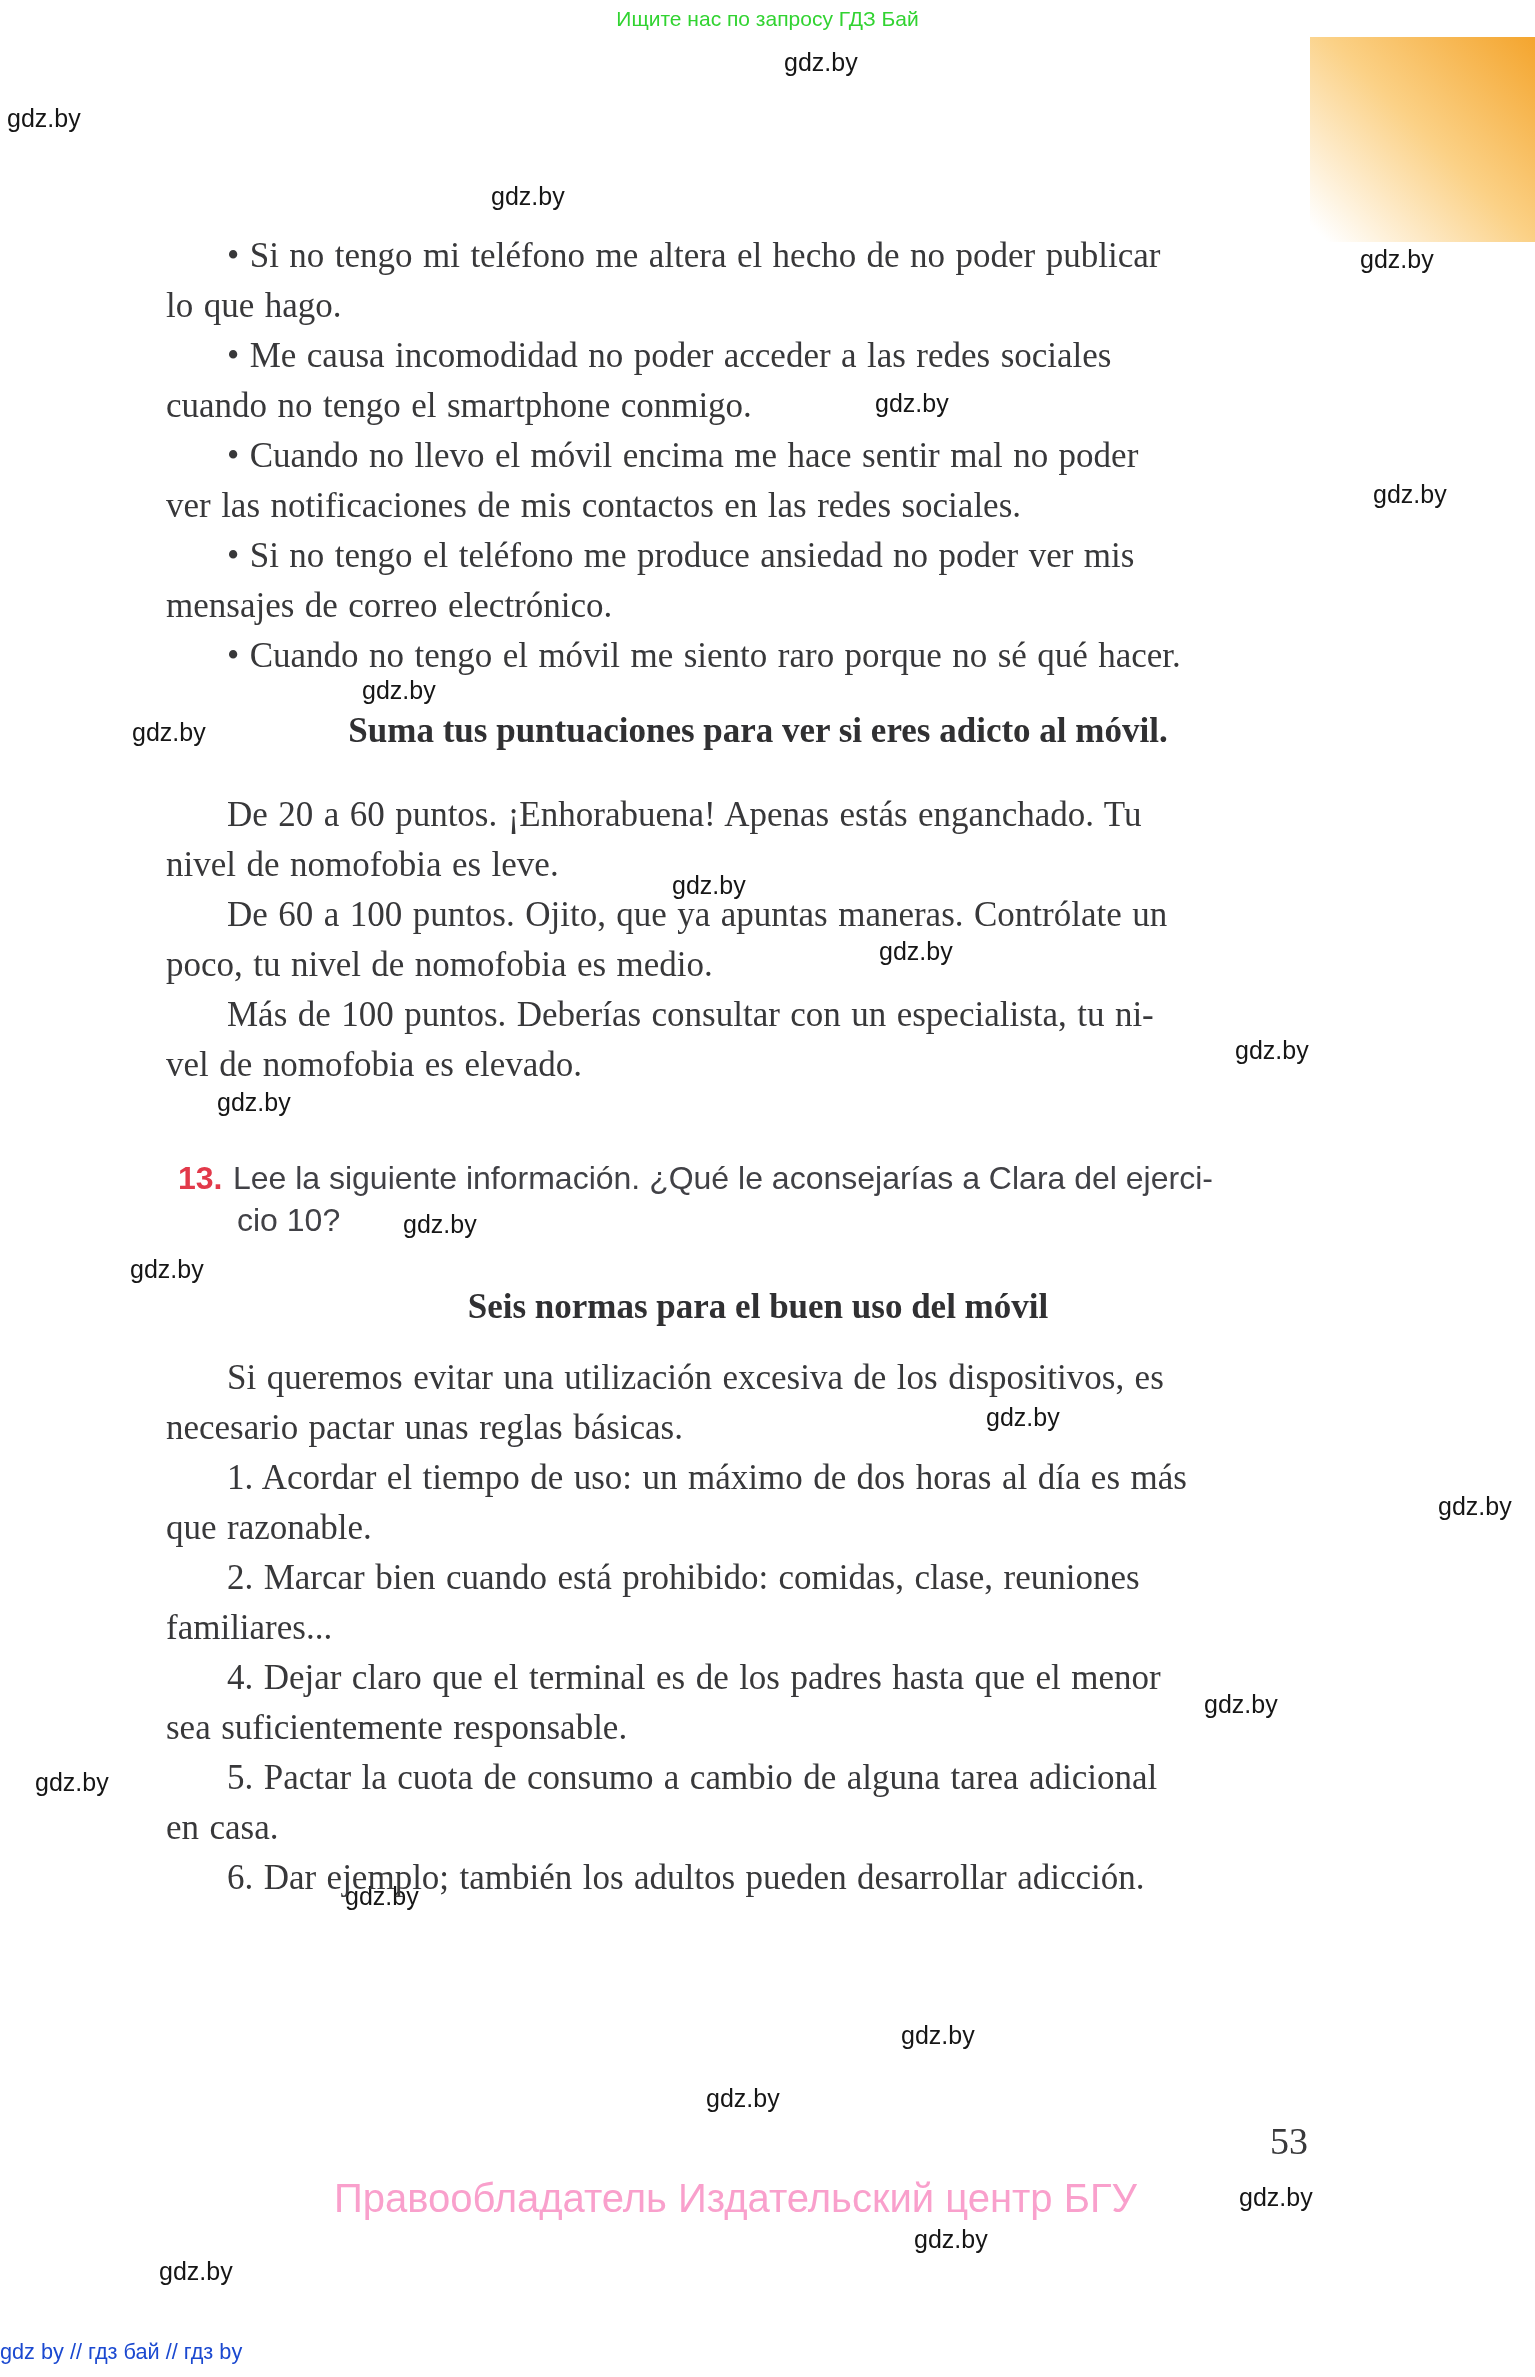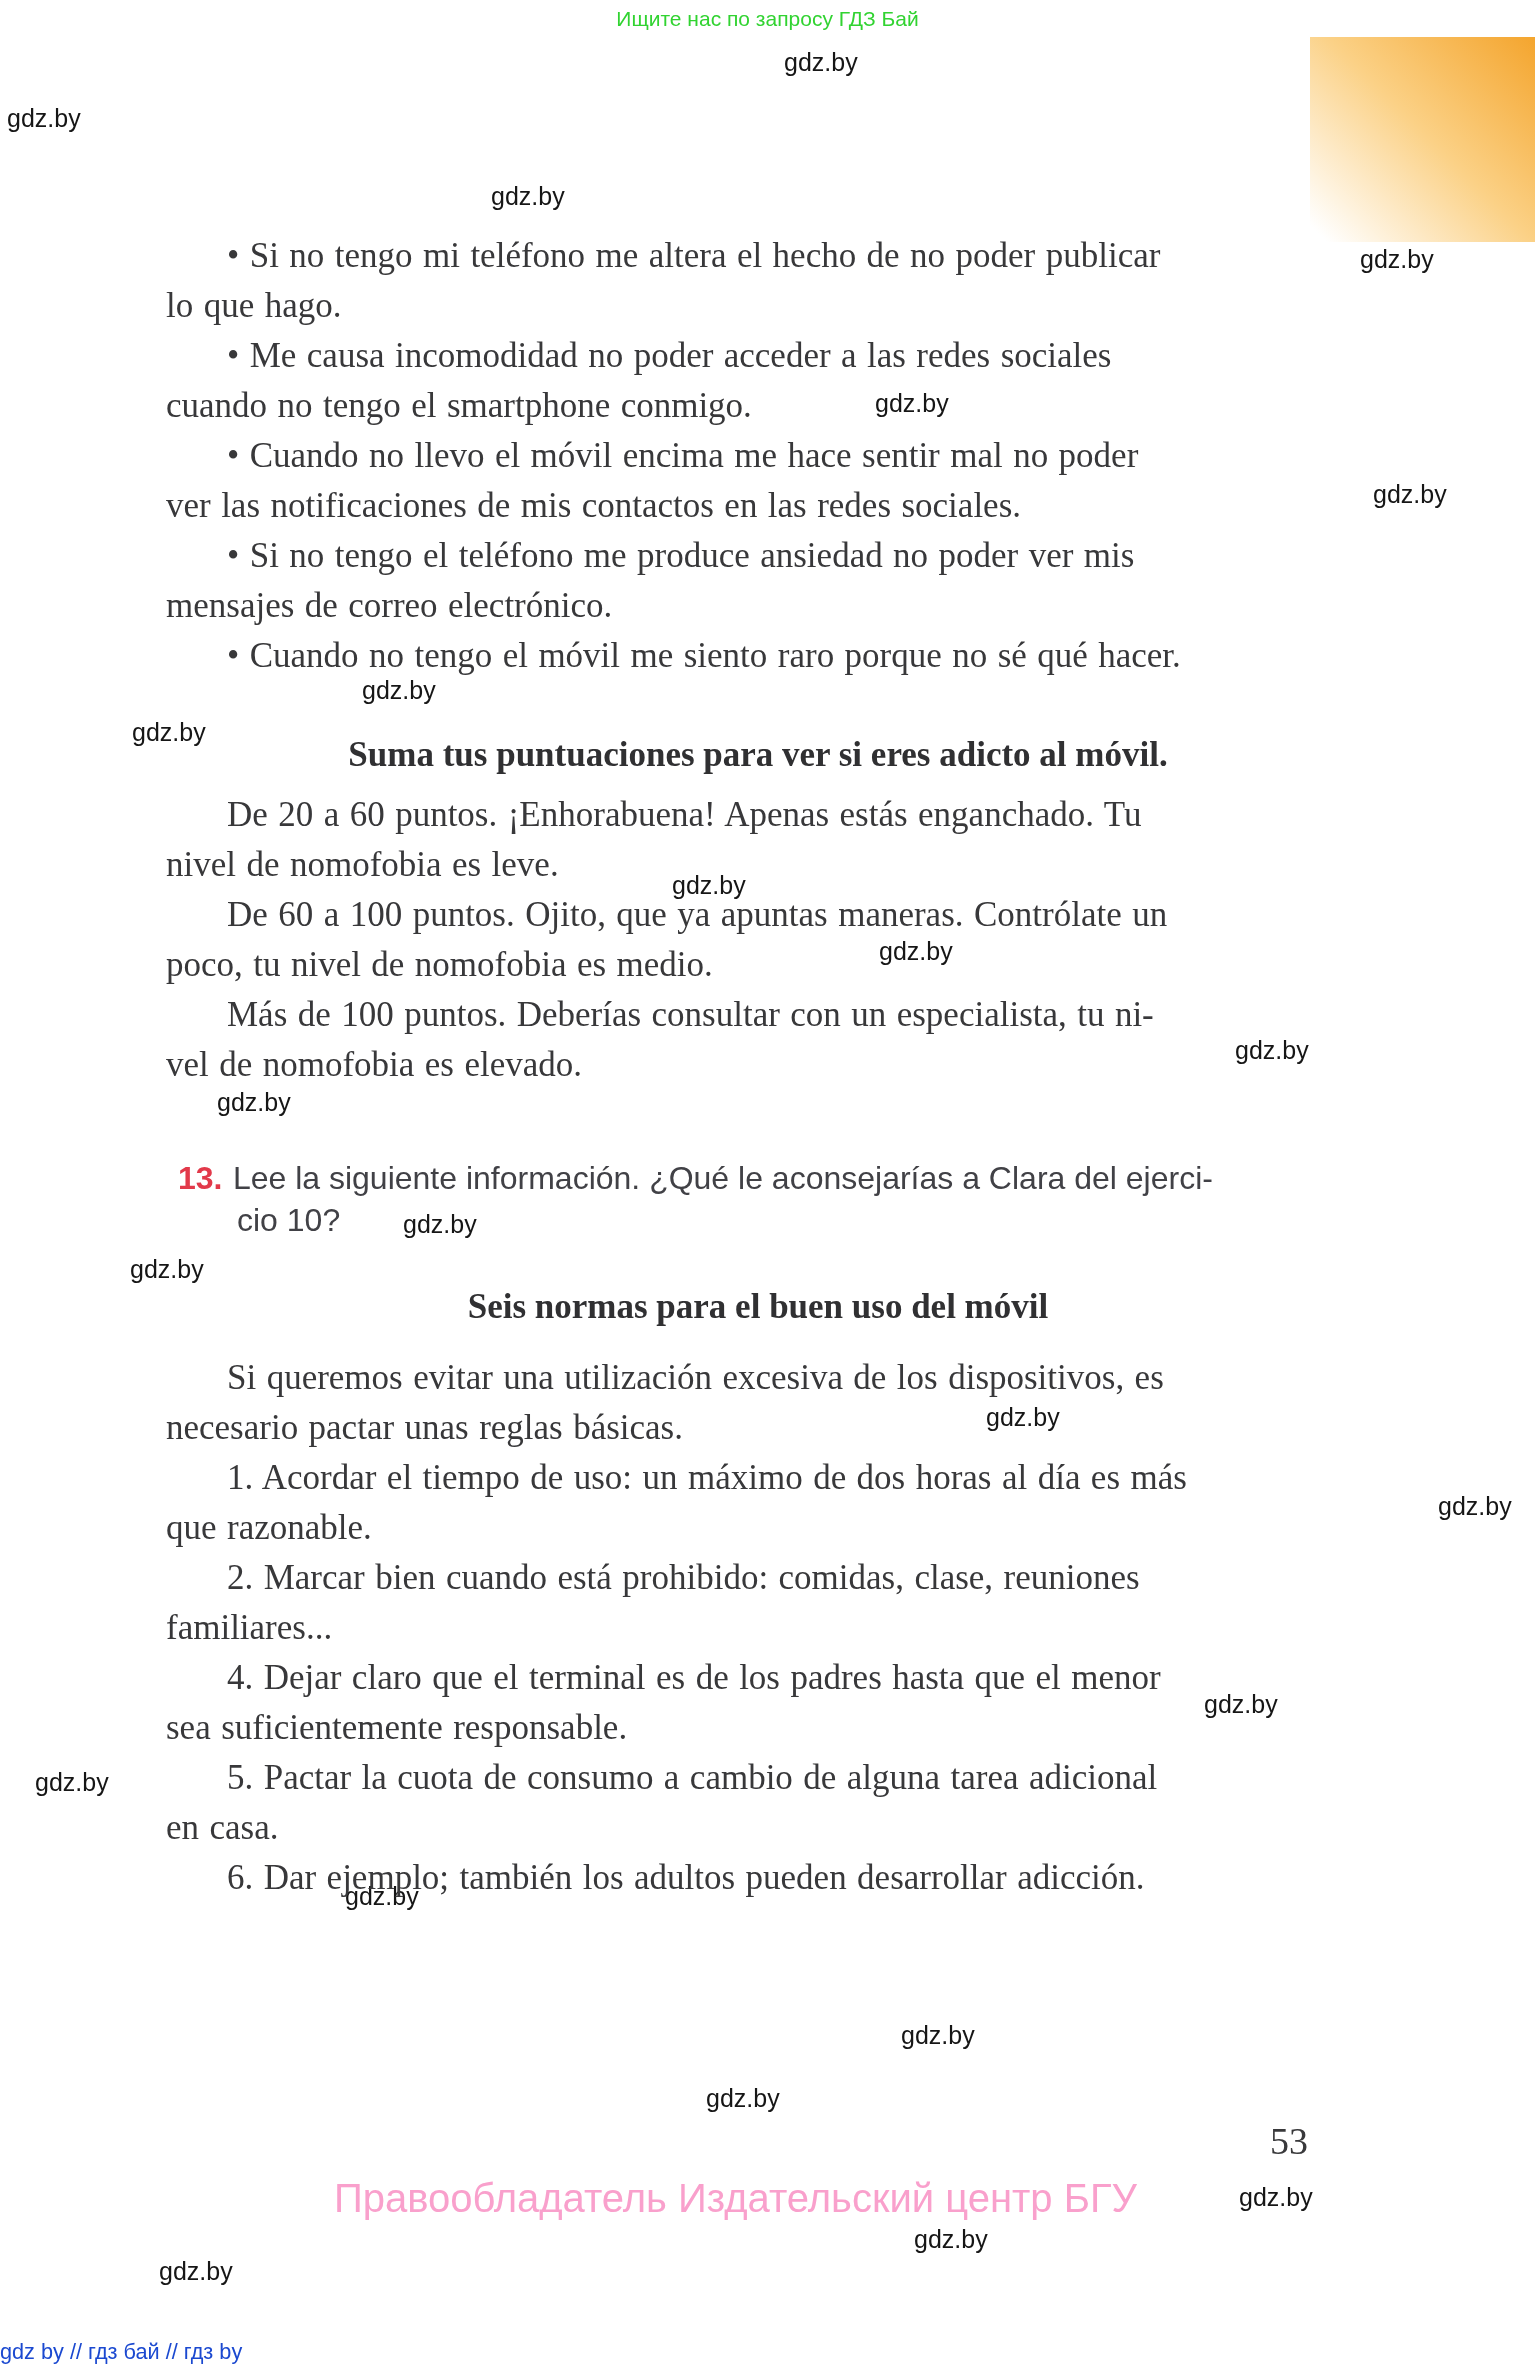--- a/index.html
+++ b/index.html
@@ -86,21 +86,21 @@
 lo que hago.</p>
     <p>• Me causa incomodidad no poder acceder a las redes sociales
 cuando no tengo el smartphone conmigo.</p>
     <p>• Cuando no llevo el móvil encima me hace sentir mal no poder
 ver las notificaciones de mis contactos en las redes sociales.</p>
     <p>• Si no tengo el teléfono me produce ansiedad no poder ver mis
 mensajes de correo electrónico.</p>
     <p>• Cuando no tengo el móvil me siento raro porque no sé qué hacer.</p>
   </div>
 
-  <div class="block-heading" style="top:730px">Suma tus puntuaciones para ver si eres adicto al móvil.</div>
+  <div class="block-heading" style="top:706px">Suma tus puntuaciones para ver si eres adicto al móvil.</div>
 
   <div class="serif-block" style="top:790px">
     <p>De 20 a 60 puntos. ¡Enhorabuena! Apenas estás enganchado. Tu
 nivel de nomofobia es leve.</p>
     <p>De 60 a 100 puntos. Ojito, que ya apuntas maneras. Contrólate un
 poco, tu nivel de nomofobia es medio.</p>
     <p>Más de 100 puntos. Deberías consultar con un especialista, tu ni-
 vel de nomofobia es elevado.</p>
   </div>
 

